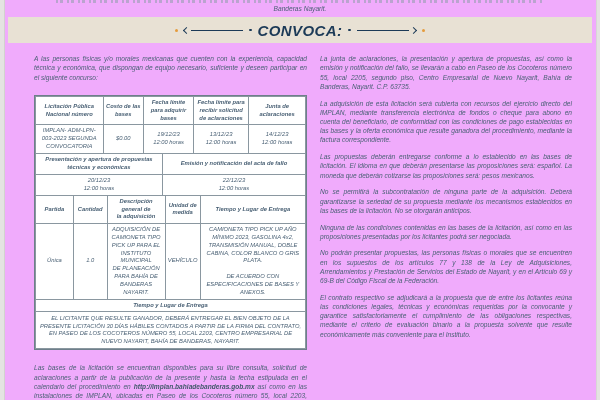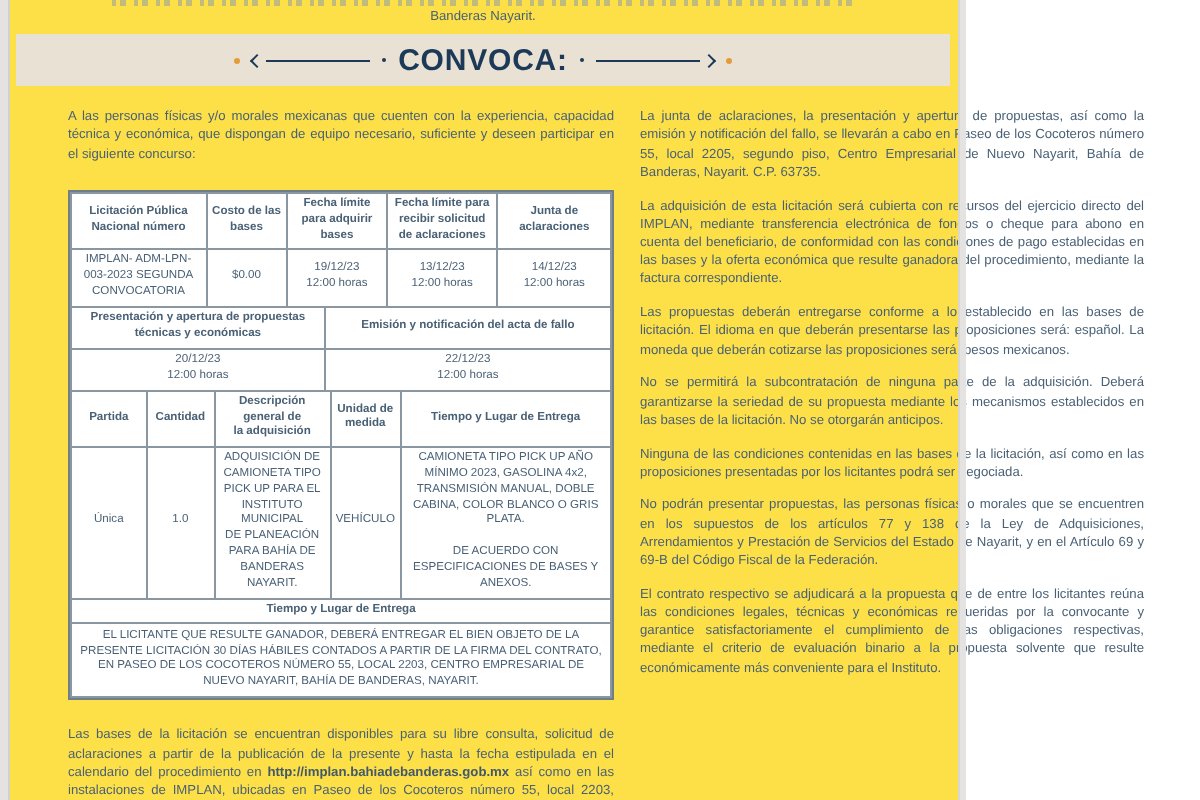--- a/index.html
+++ b/index.html
@@ -2,21 +2,21 @@
 <html><head>
 <meta charset="utf-8">
 <style>
   * { box-sizing: border-box; }
   html, body { margin: 0; padding: 0; }
   body {
     width: 600px; height: 400px; overflow: hidden;
     background: #ffffff;
     font-family: "Liberation Sans", sans-serif;
   }
-  .page { position: relative; width: 483px; height: 400px; background: #fde047; }
+  .page { position: relative; width: 600px; height: 400px; background: #f0abfc; font-style: italic; }
   .edge { position: absolute; top: 0; bottom: 0; background: #e4e3e1; }
   .edge.left  { left: 0; width: 5px; border-right: 1px solid #d2d1cf; }
   .edge.right { right: 0; width: 4px; border-left: 1px solid #d8d7d5; }
 
   
   .top-area { padding-top: 0; text-align: center; }
   .cropped-line {
     height: 3px; margin: 0 56px; overflow: hidden; opacity: .55;
     background: repeating-linear-gradient(90deg, #8e9daa 0 2px, transparent 2px 4px, #8e9daa 4px 7px, transparent 7px 11px);
   }

